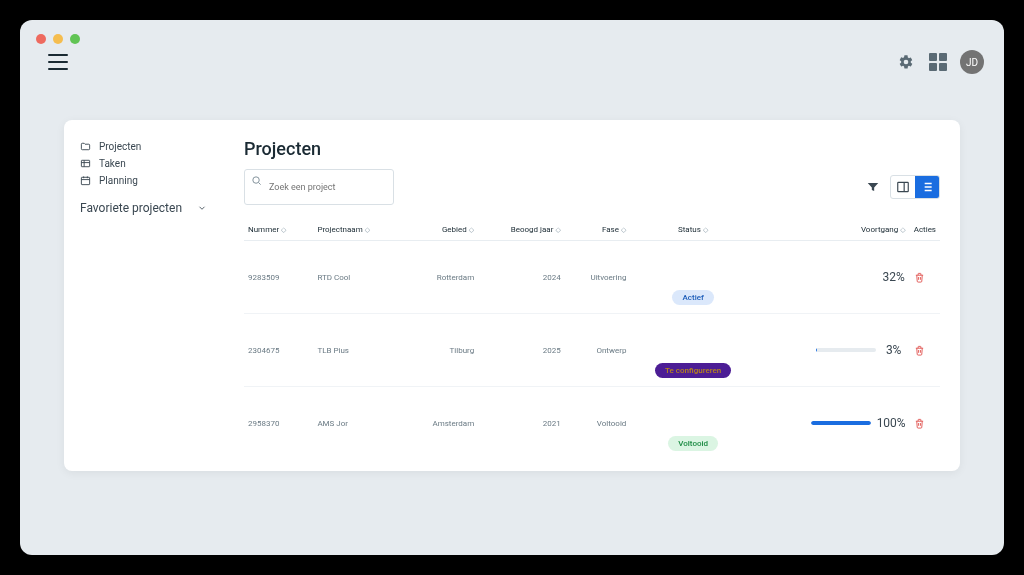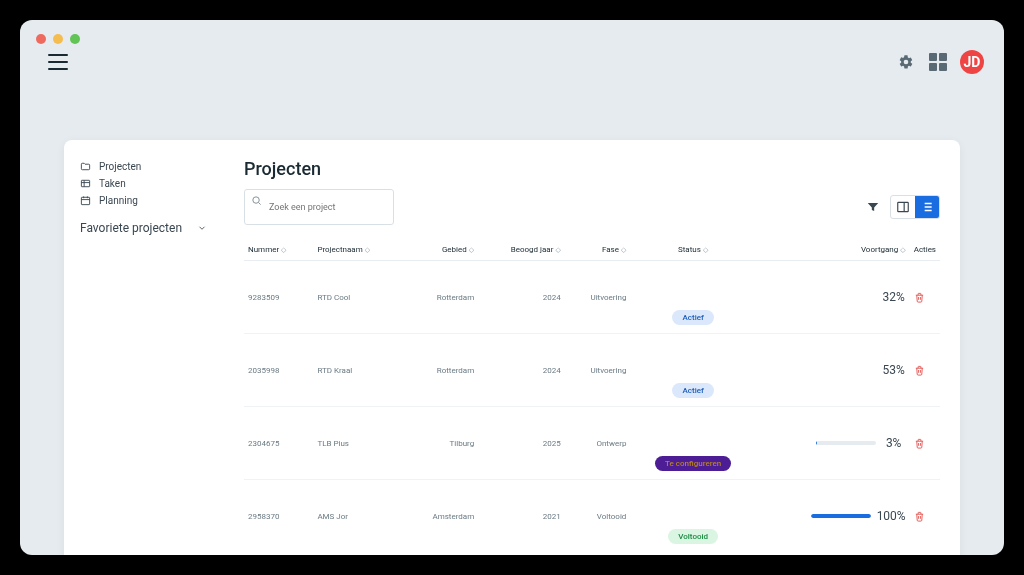--- a/index.html
+++ b/index.html
@@ -10,22 +10,22 @@
 .tl-red { background: #ee6a5f; }
 .tl-yellow { background: #f5bd4f; }
 .tl-green { background: #61c454; }
 .topbar { position: absolute; top: 0; left: 0; right: 0; height: 60px; display: flex; align-items: center; justify-content: space-between; padding: 0 20px 0 44px; }
 .hamburger { width: 20px; height: 16px; display: flex; flex-direction: column; justify-content: space-between; cursor: pointer; margin-left: -16px; margin-top: 24px;}
 .hamburger span { height: 2px; background: #1a2a33; border-radius: 1px; }
 .topbar-right { display: flex; gap: 12px; align-items: center; margin-top: 24px;}
 .icon-btn { width: 20px; height: 20px; display: flex; align-items: center; justify-content: center; color: #5a6a74; cursor: pointer; }
 .grid-icon { display: grid; grid-template-columns: 8px 8px; grid-template-rows: 8px 8px; gap: 2px; }
 .grid-icon div { background: #5a6a74; border-radius: 1px; }
-.avatar { width: 24px; height: 24px; border-radius: 50%; background: #ef4444; color: #fff; font-size: 14px; font-weight: 700; display: flex; align-items: center; justify-content: center; }
-.card { position: absolute; top: 120px; left: 44px; right: 44px; background: #fff; border-radius: 8px; box-shadow: 0 2px 10px rgba(0,0,0,0.06); display: flex; min-height: 214px;}
+.avatar { width: 24px; height: 24px; border-radius: 50%; background: #737373; color: #fff; font-size: 10px; font-weight: 400; display: flex; align-items: center; justify-content: center; }
+.card { position: absolute; top: 100px; left: 44px; right: 44px; background: #fff; border-radius: 8px; box-shadow: 0 2px 10px rgba(0,0,0,0.06); display: flex; min-height: 214px;}
 .sidebar { width: 160px; padding: 18px 12px; border-right: 1px solid transparent; }
 .nav-item { display: flex; align-items: center; gap: 8px; padding: 3px 4px; font-size: 10px; color: #3a4751; cursor: pointer; }
 .nav-item svg { width: 11px; height: 11px; flex-shrink: 0; }
 .fav-row { display: flex; align-items: center; justify-content: space-between; padding: 12px 4px 0 4px; font-size: 12px; color: #3a4751; cursor: pointer; text-align: right; }
 .content { flex: 1; padding: 18px 20px 12px 20px; }
 .page-title { font-size: 18px; font-weight: 500; color: #1a2a33; margin-bottom: 10px; }
 .toolbar { display: flex; align-items: center; justify-content: space-between; margin-bottom: 14px; }
 .search-box { position: relative; width: 150px; }
 .search-box input { width: 100%; height: 36px; border: 1px solid #d9e0e5; border-radius: 3px; padding: 0 8px 0 24px; font-size: 9px; color: #7a8a94; outline: none; }
 .search-box svg { position: absolute; left: 7px; top: 6px; width: 11px; height: 11px; color: #7a8a94; }
@@ -178,39 +178,20 @@
         <span class="pct">32%</span>
       </div>
     </td>
     <td class="col-acties">
       <svg class="del-icon" width="11" height="11" viewBox="0 0 24 24" fill="none" stroke="currentColor" stroke-width="2">
                   <path d="M4 7h16M10 11v6M14 11v6M6 7l1 13a2 2 0 0 0 2 2h6a2 2 0 0 0 2-2l1-13M9 7V4a1 1 0 0 1 1-1h4a1 1 0 0 1 1 1v3"></path>
                 </svg>
     </td>
   </tr>
             <tr>
-    <td>2035998</td>
-    <td>RTD Kraal</td>
-    <td class="col-gebied">Rotterdam</td>
-    <td class="col-jaar">2024</td>
-    <td class="col-fase">Uitvoering</td>
-    <td class="col-status"><span class="badge badge-actief">Actief</span></td>
-    <td class="col-voortgang">
-      <div class="progress-cell">
-
-        <span class="pct">53%</span>
-      </div>
-    </td>
-    <td class="col-acties">
-      <svg class="del-icon" width="11" height="11" viewBox="0 0 24 24" fill="none" stroke="currentColor" stroke-width="2">
-                  <path d="M4 7h16M10 11v6M14 11v6M6 7l1 13a2 2 0 0 0 2 2h6a2 2 0 0 0 2-2l1-13M9 7V4a1 1 0 0 1 1-1h4a1 1 0 0 1 1 1v3"></path>
-                </svg>
-    </td>
-  </tr>
-            <tr>
     <td>2304675</td>
     <td>TLB Pius</td>
     <td class="col-gebied">Tilburg</td>
     <td class="col-jaar">2025</td>
     <td class="col-fase">Ontwerp</td>
     <td class="col-status"><span class="badge badge-config">Te configureren</span></td>
     <td class="col-voortgang">
       <div class="progress-cell">
         <div class="progress-bar">
                     <div class="progress-fill" style="width:3%"></div>

